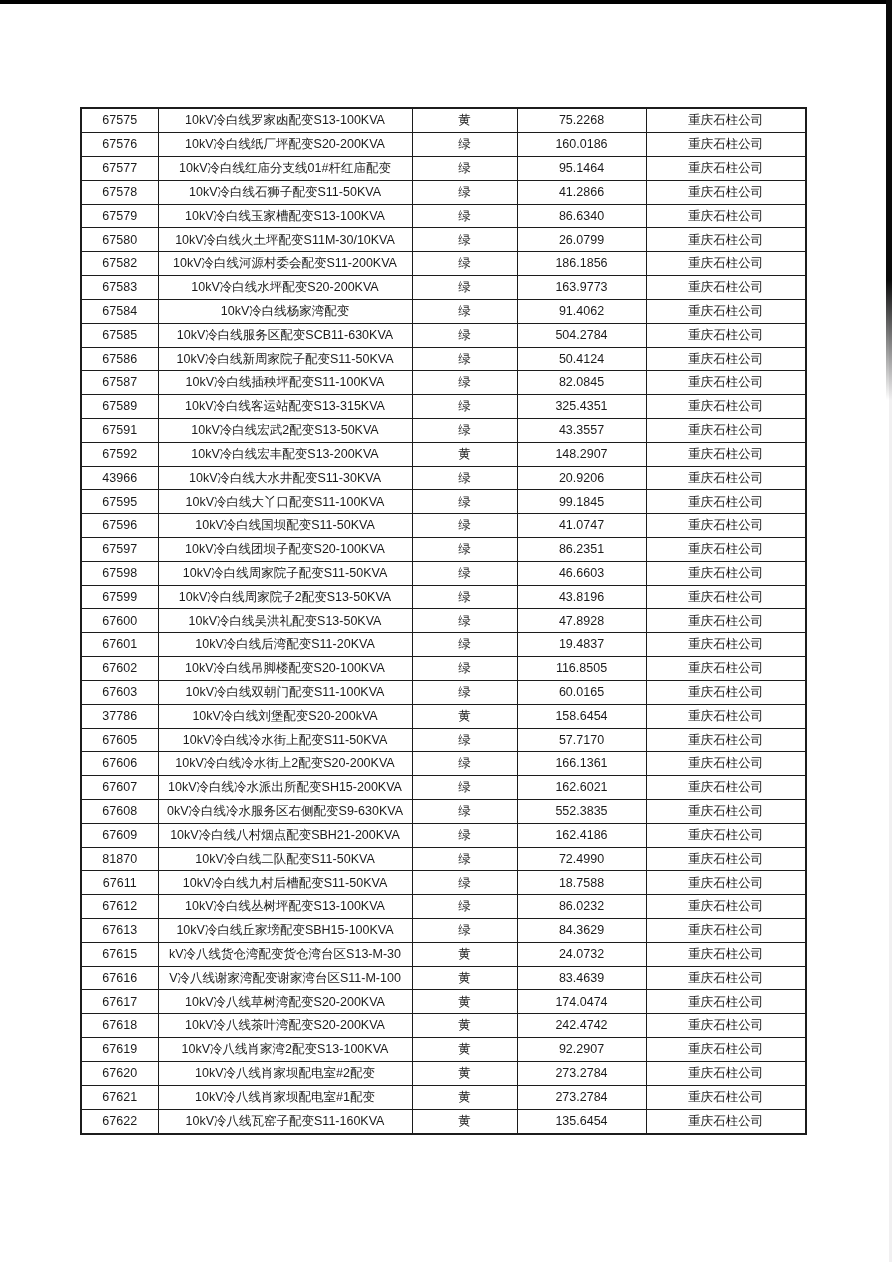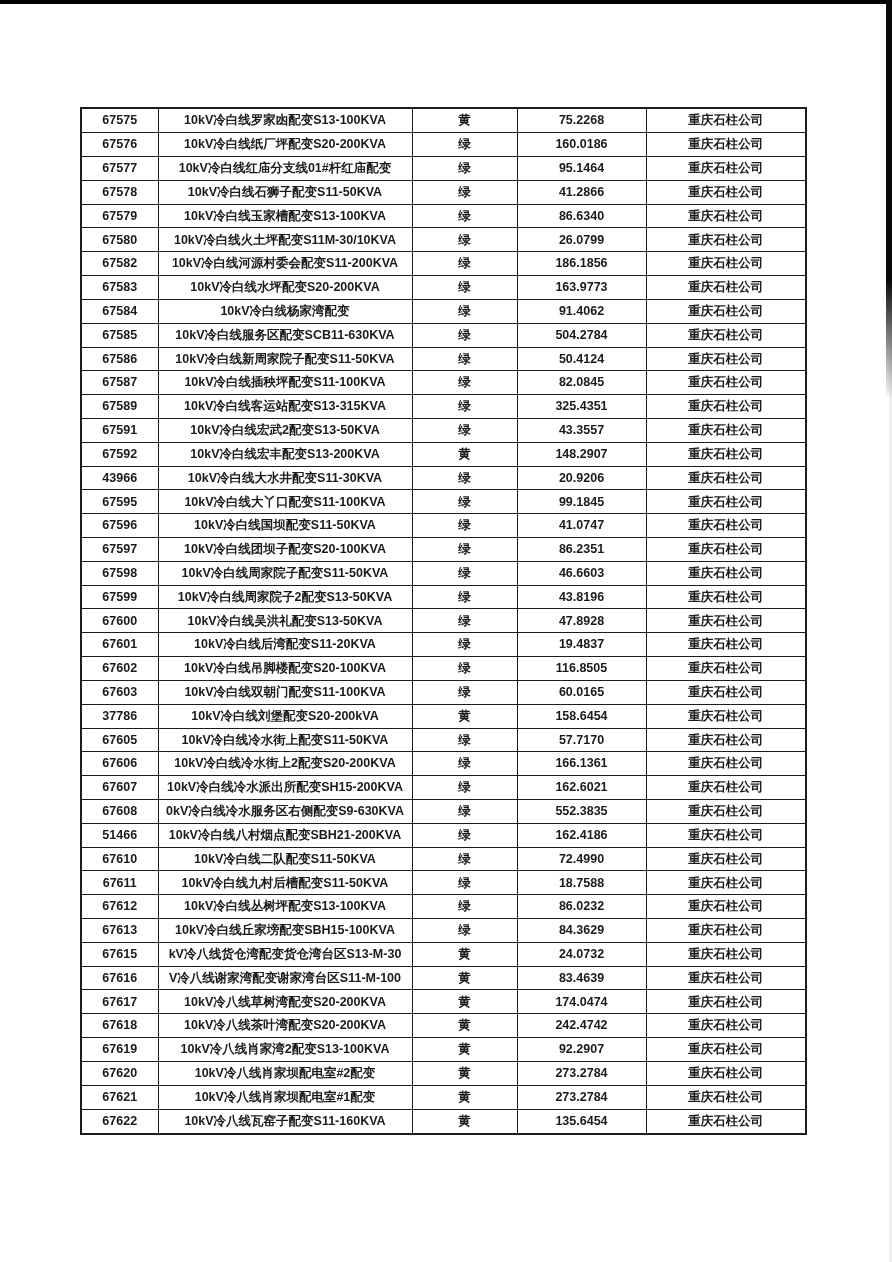--- a/index.html
+++ b/index.html
@@ -7,21 +7,20 @@
     padding: 0;
     background: #ffffff;
     font-family: "Liberation Sans", "DejaVu Sans", sans-serif;
   }
   .page {
     position: relative;
     width: 892px;
     height: 1262px;
     background: #ffffff;
     overflow: hidden;
-    font-weight: bold;
   }
   .top-edge-bar {
     position: absolute;
     top: 0;
     left: 0;
     width: 892px;
     height: 4px;
     background: #000000;
   }
   .right-edge-faint {
@@ -318,29 +317,29 @@
 
     <tr>
       <td class="c-id">67608</td>
       <td class="c-name">0kV冷白线冷水服务区右侧配变S9-630KVA</td>
       <td class="c-status">绿</td>
       <td class="c-value">552.3835</td>
       <td class="c-company">重庆石柱公司</td>
     </tr>
 
     <tr>
-      <td class="c-id">51466</td>
+      <td class="c-id">67609</td>
       <td class="c-name">10kV冷白线八村烟点配变SBH21-200KVA</td>
       <td class="c-status">绿</td>
       <td class="c-value">162.4186</td>
       <td class="c-company">重庆石柱公司</td>
     </tr>
 
     <tr>
-      <td class="c-id">67610</td>
+      <td class="c-id">81870</td>
       <td class="c-name">10kV冷白线二队配变S11-50KVA</td>
       <td class="c-status">绿</td>
       <td class="c-value">72.4990</td>
       <td class="c-company">重庆石柱公司</td>
     </tr>
 
     <tr>
       <td class="c-id">67611</td>
       <td class="c-name">10kV冷白线九村后槽配变S11-50KVA</td>
       <td class="c-status">绿</td>

